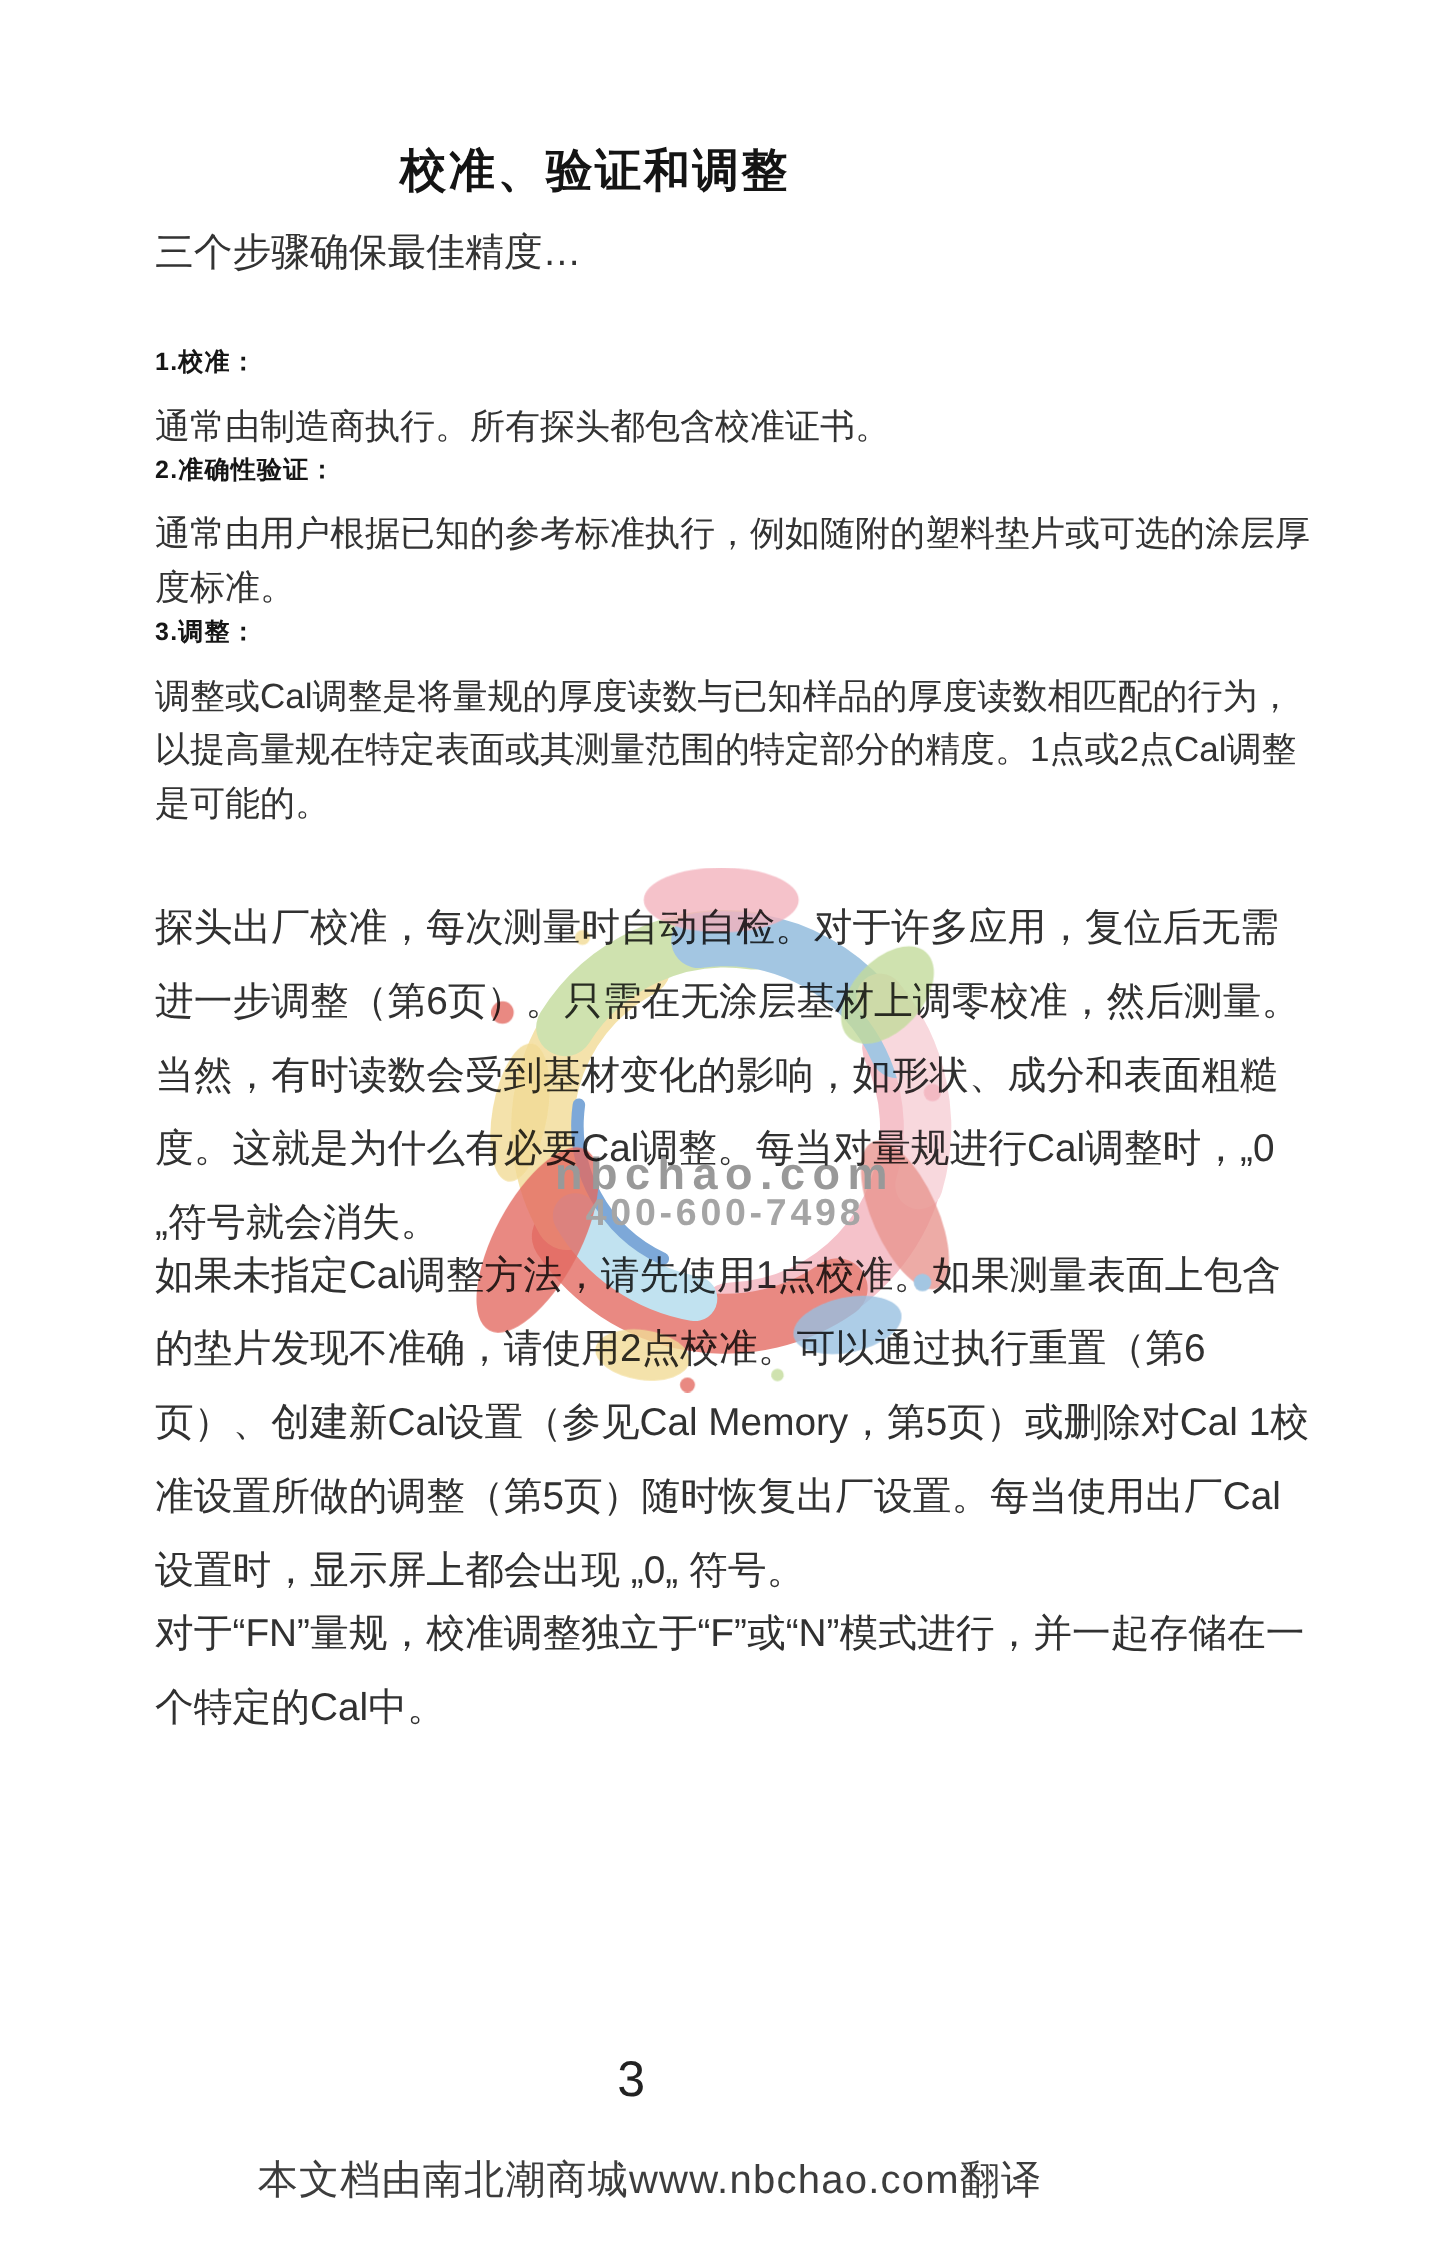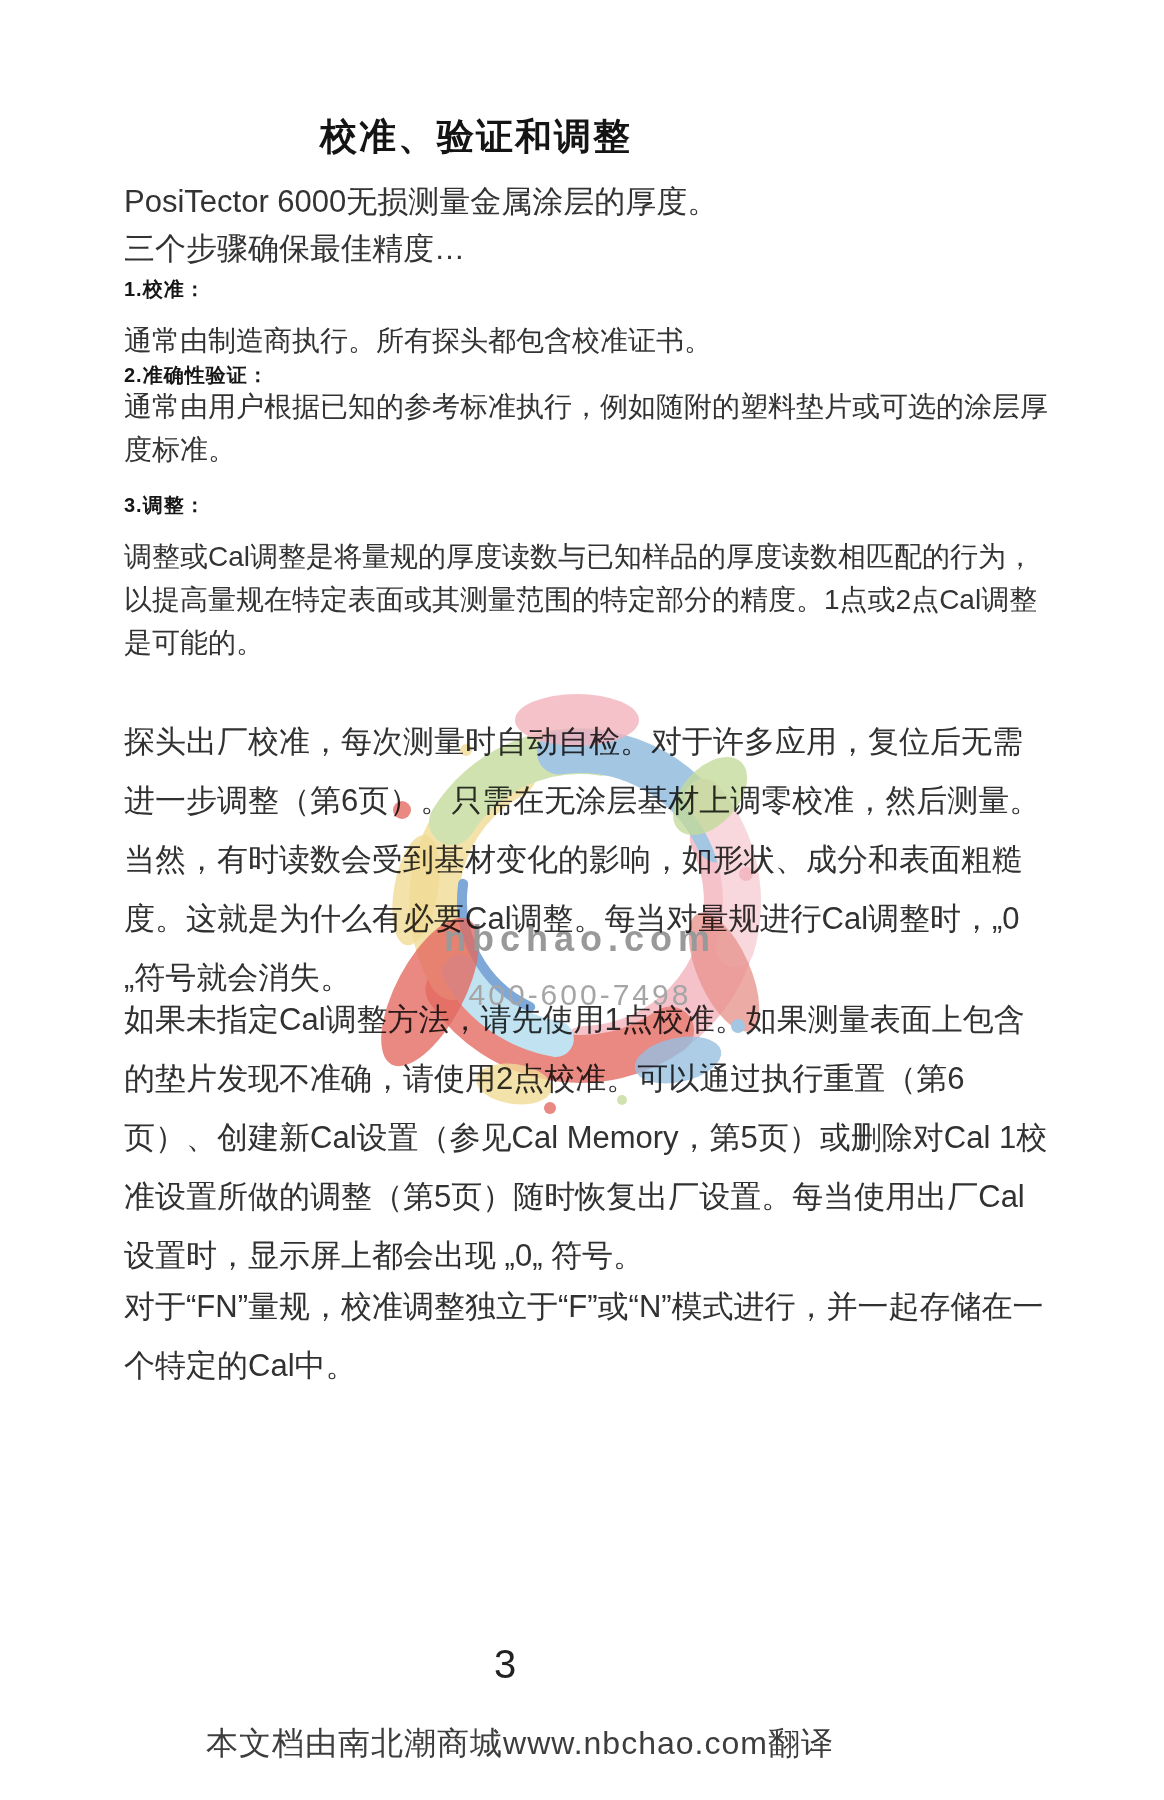--- a/index.html
+++ b/index.html
@@ -11,21 +11,21 @@
   .abs{position:absolute;}
   .title{
     left:0;top:112px;width:952px;text-align:center;
     font-size:37px;font-weight:700;color:#141414;letter-spacing:2px;
   }
   .textcol{left:124px;width:925px;}
   .intro{top:178px;font-size:31px;line-height:47px;color:#333;}
   .step-h{font-size:20px;font-weight:700;color:#161616;letter-spacing:1px;}
   .step-b{font-size:28px;line-height:43px;color:#333;word-break:break-all;}
   .s1h{top:276px;} .s1b{top:319px;}
-  .s2h{top:362px;} .s2b{top:385px;}
+  .s2h{top:362px;} .s2b{top:405px;}
   .s3h{top:492px;} .s3b{top:535px;}
   .para{font-size:31px;line-height:59px;color:#313131;word-break:break-all;}
   .p1{top:712px;}
   .p2{top:990px;}
   .p3{top:1277px;}
   .pagenum{left:0;top:1642px;width:1010px;text-align:center;
     font-size:40px;color:#222;}
   .footer{left:0;top:1722px;width:1040px;text-align:center;
     font-size:32px;color:#3d3d3d;letter-spacing:1px;}
   .watermark{
@@ -36,30 +36,29 @@
   .wm-brand{
     position:absolute;left:0;top:172px;width:416px;text-align:center;
     font-size:54px;font-weight:900;color:#cf3a30;letter-spacing:16px;
   }
   .wm-domain{
     position:absolute;left:0;top:226px;width:416px;text-align:center;
     font-size:36px;font-weight:700;color:#8d8d8d;letter-spacing:6px;
   }
   .wm-phone{
     position:absolute;left:0;top:262px;width:416px;text-align:center;
-    font-size:30px;font-weight:400;color:#9b9b9b;letter-spacing:3px;margin-top:24px;
+    font-size:30px;font-weight:700;color:#9b9b9b;letter-spacing:3px;
   }
 </style>
 </head>
 <body>
 
 <div class="abs title">校准、验证和调整</div>
 
 <div class="abs textcol intro">
-  <div>PosiTector 6000无损测量金属涂层的厚度。</div>
   <div>三个步骤确保最佳精度…</div>
 </div>
 
 <div class="abs textcol step-h s1h">1.校准：</div>
 <div class="abs textcol step-b s1b">通常由制造商执行。所有探头都包含校准证书。</div>
 
 <div class="abs textcol step-h s2h">2.准确性验证：</div>
 <div class="abs textcol step-b s2b">通常由用户根据已知的参考标准执行，例如随附的塑料垫片或可选的涂层厚度标准。</div>
 
 <div class="abs textcol step-h s3h">3.调整：</div>

